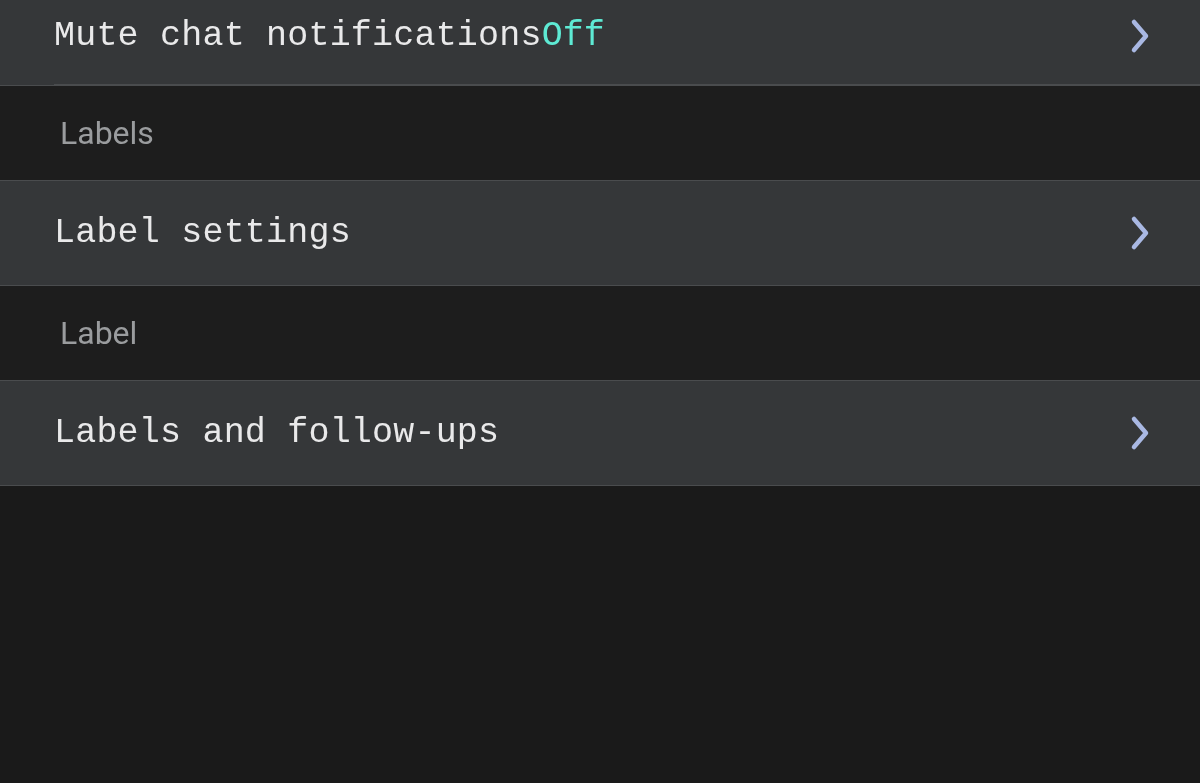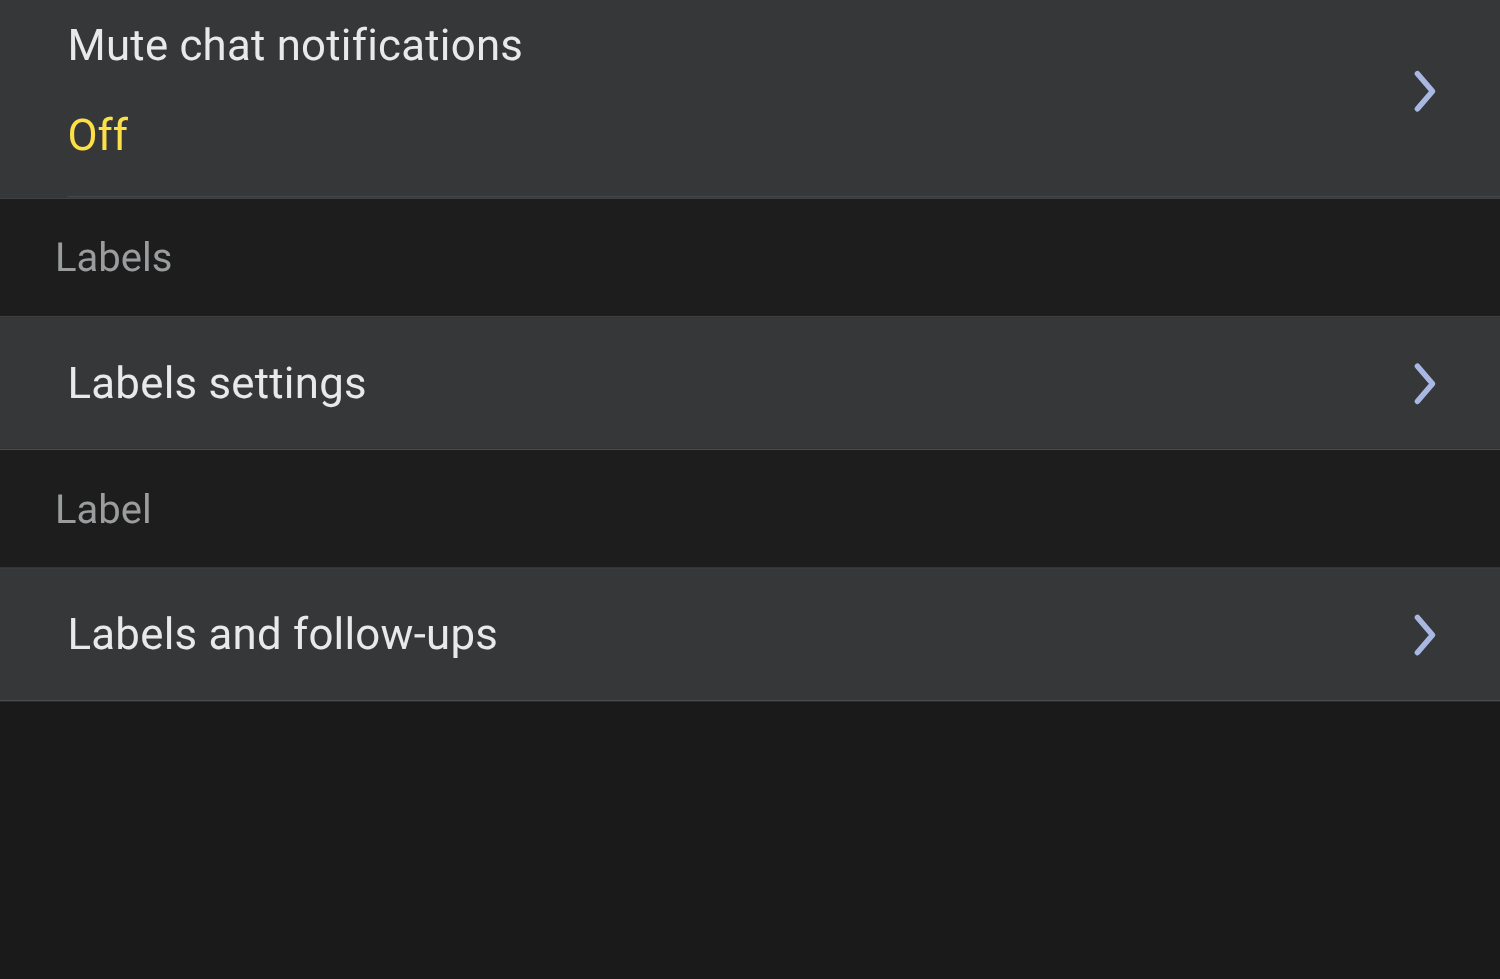--- a/index.html
+++ b/index.html
@@ -12,21 +12,21 @@
       height: 783px;
       background: #1a1a1a;
       font-family: -apple-system, BlinkMacSystemFont, "Segoe UI", Roboto, Helvetica, Arial, sans-serif;
       overflow: hidden;
     }
     .section {
       background: #353739;
     }
     .section-header {
       background: #1d1d1d;
-      padding: 28px 44px;
+      padding: 28px 60px;
       border-top: 1px solid #4a4c4e;
       border-bottom: 1px solid #4a4c4e;
     }
     .section-header-text {
       color: #9a9c9e;
       font-size: 32px;
       font-weight: 400;
     }
     .item {
       display: flex;
@@ -34,31 +34,32 @@
       justify-content: space-between;
       padding: 32px 40px 32px 54px;
       cursor: pointer;
       background: #353739;
     }
     .item.with-subtitle {
       padding: 16px 40px 28px 54px;
     }
     .item-content {
       display: flex;
-      flex-direction: column;
-      gap: 31px;
+      flex-direction: row;
+      gap: 0;
+      font-family: Liberation Mono, monospace;
     }
     .item-title {
       color: #e9e9ea;
       font-size: 35px;
       font-weight: 400;
       letter-spacing: 0.2px;
     }
     .item-subtitle {
-      color: #fde047;
+      color: #5eead4;
       font-size: 35px;
       font-weight: 400;
     }
     .chevron {
       width: 20px;
       height: 36px;
       stroke: #a9b8e3;
       stroke-width: 4.5;
       fill: none;
       stroke-linecap: round;
@@ -95,21 +96,21 @@
 
 </div>
 
 <div class="section-header">
   <div class="section-header-text">Labels</div>
 </div>
 
 <div class="section">
   <div class="item">
     <div class="item-content">
-      <div class="item-title">Labels settings</div>
+      <div class="item-title">Label settings</div>
     </div>
     <svg class="chevron" viewBox="0 0 20 36">
       <polyline points="4,4 16,18 4,32"></polyline>
     </svg>
   </div>
 </div>
 
 <div class="section-header">
   <div class="section-header-text">Label</div>
 </div>

